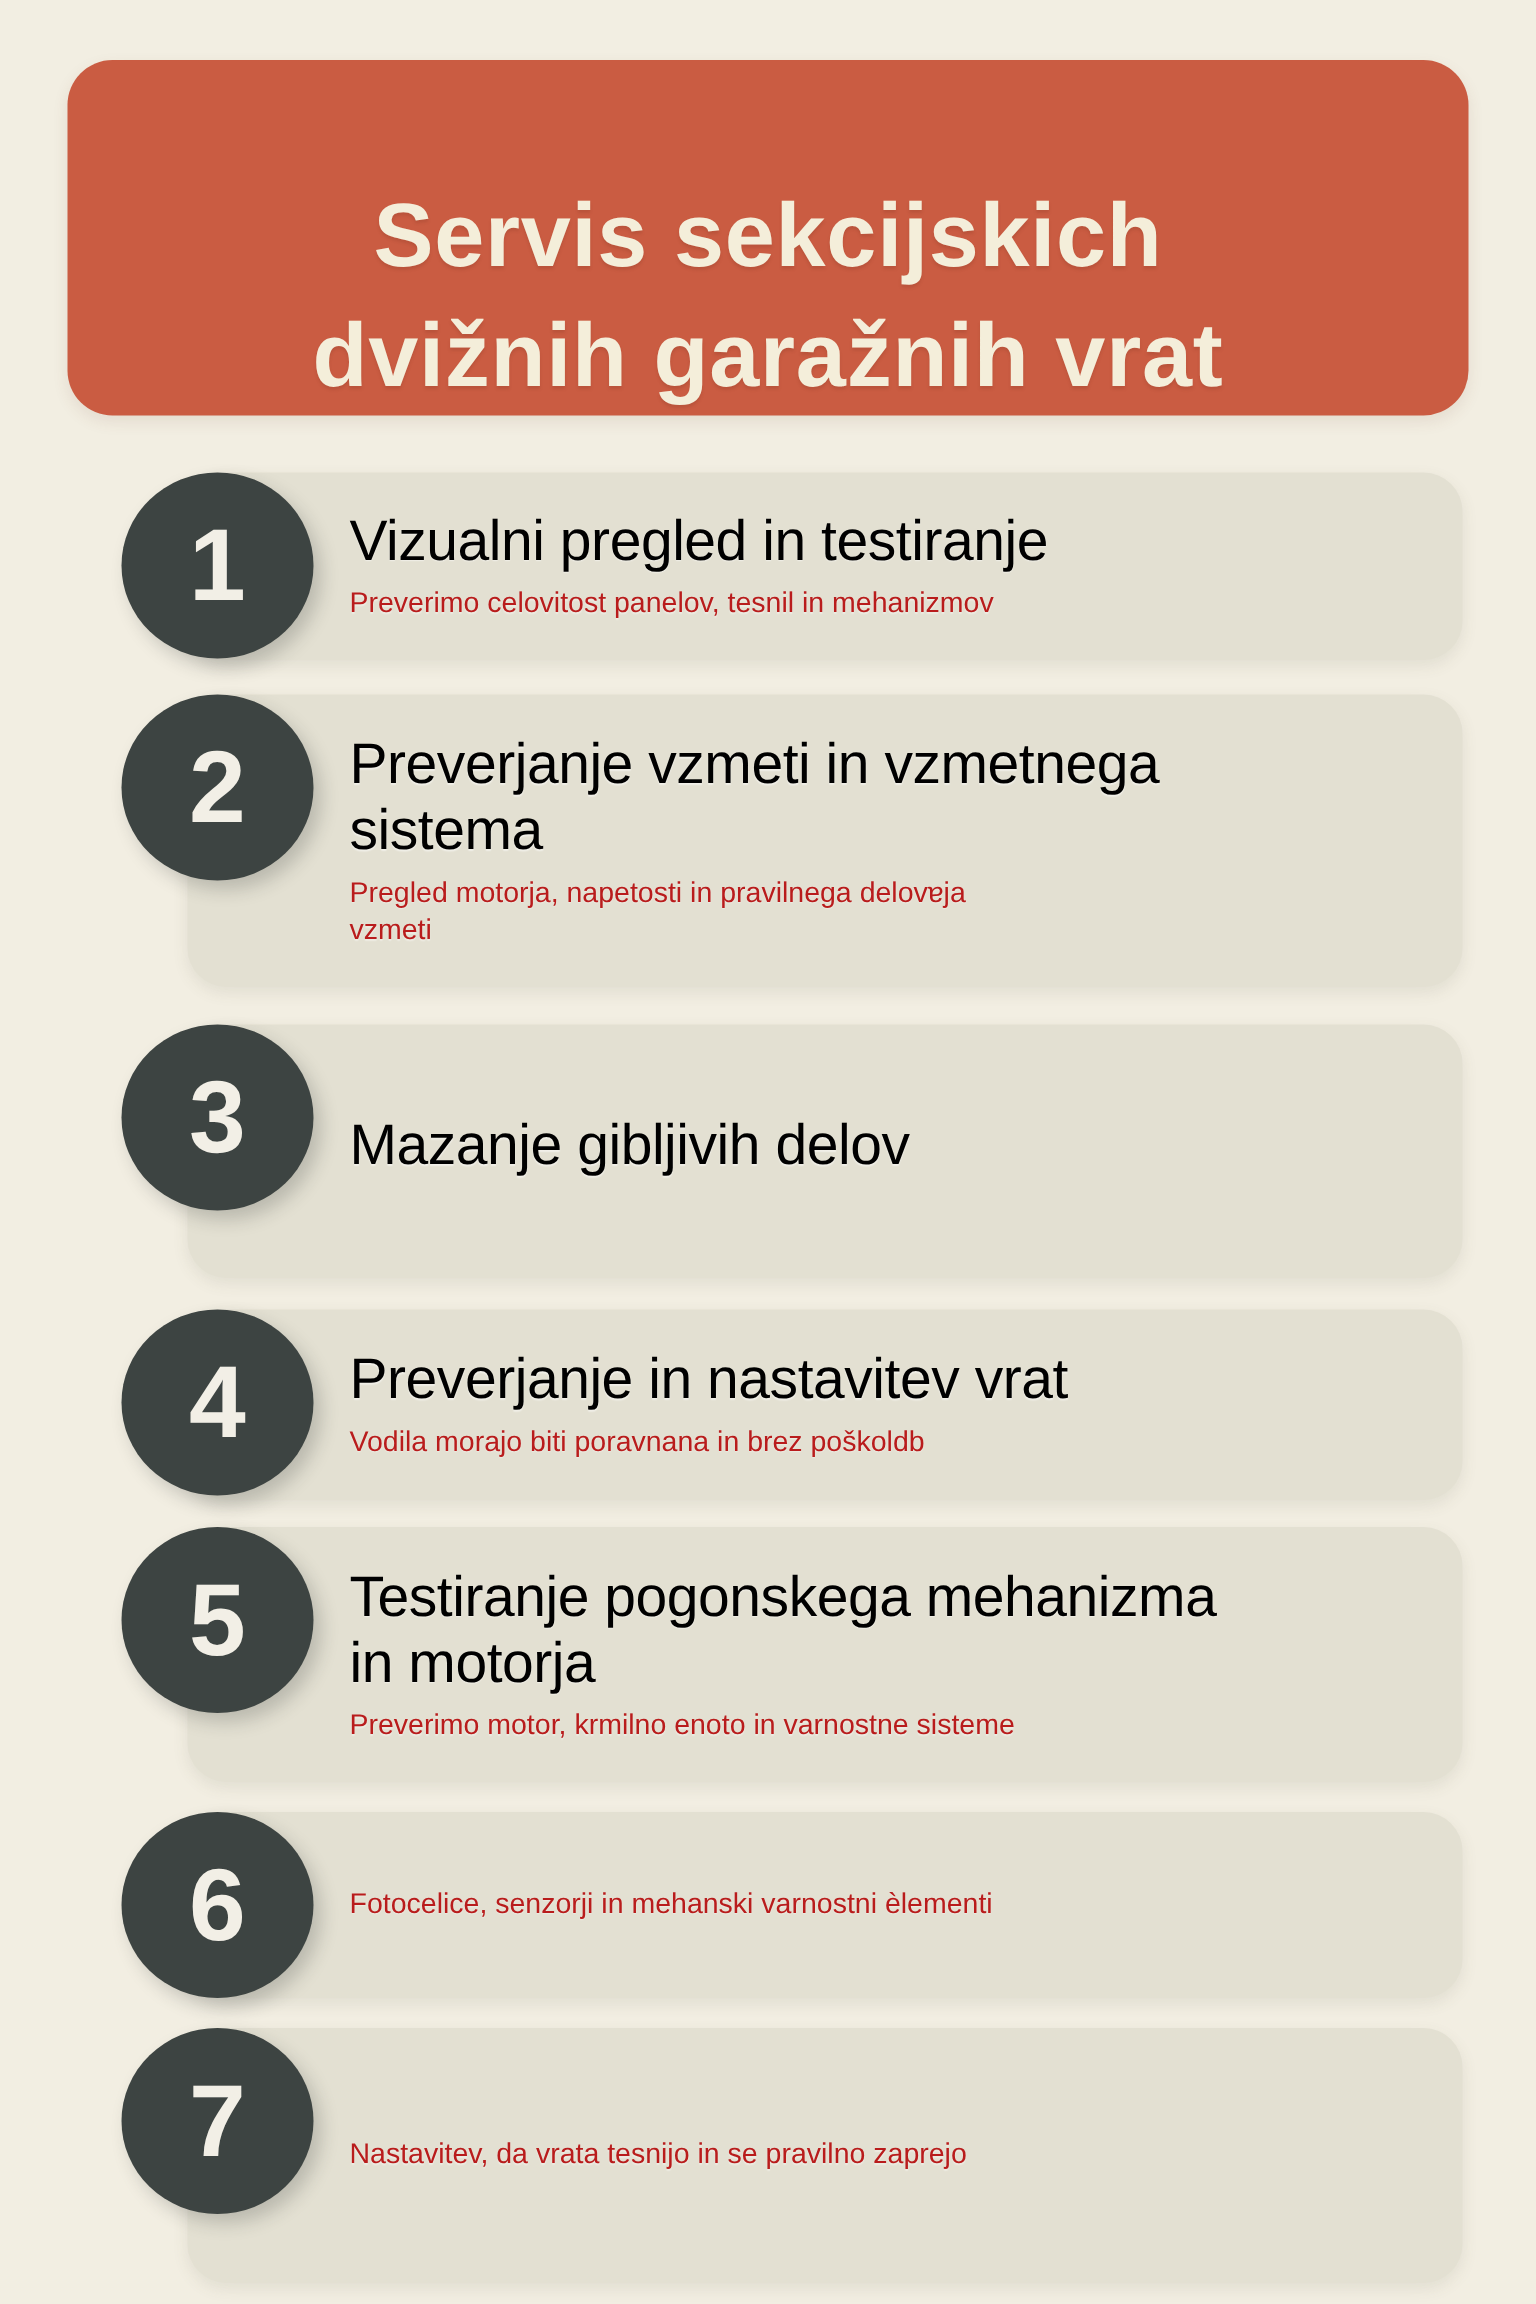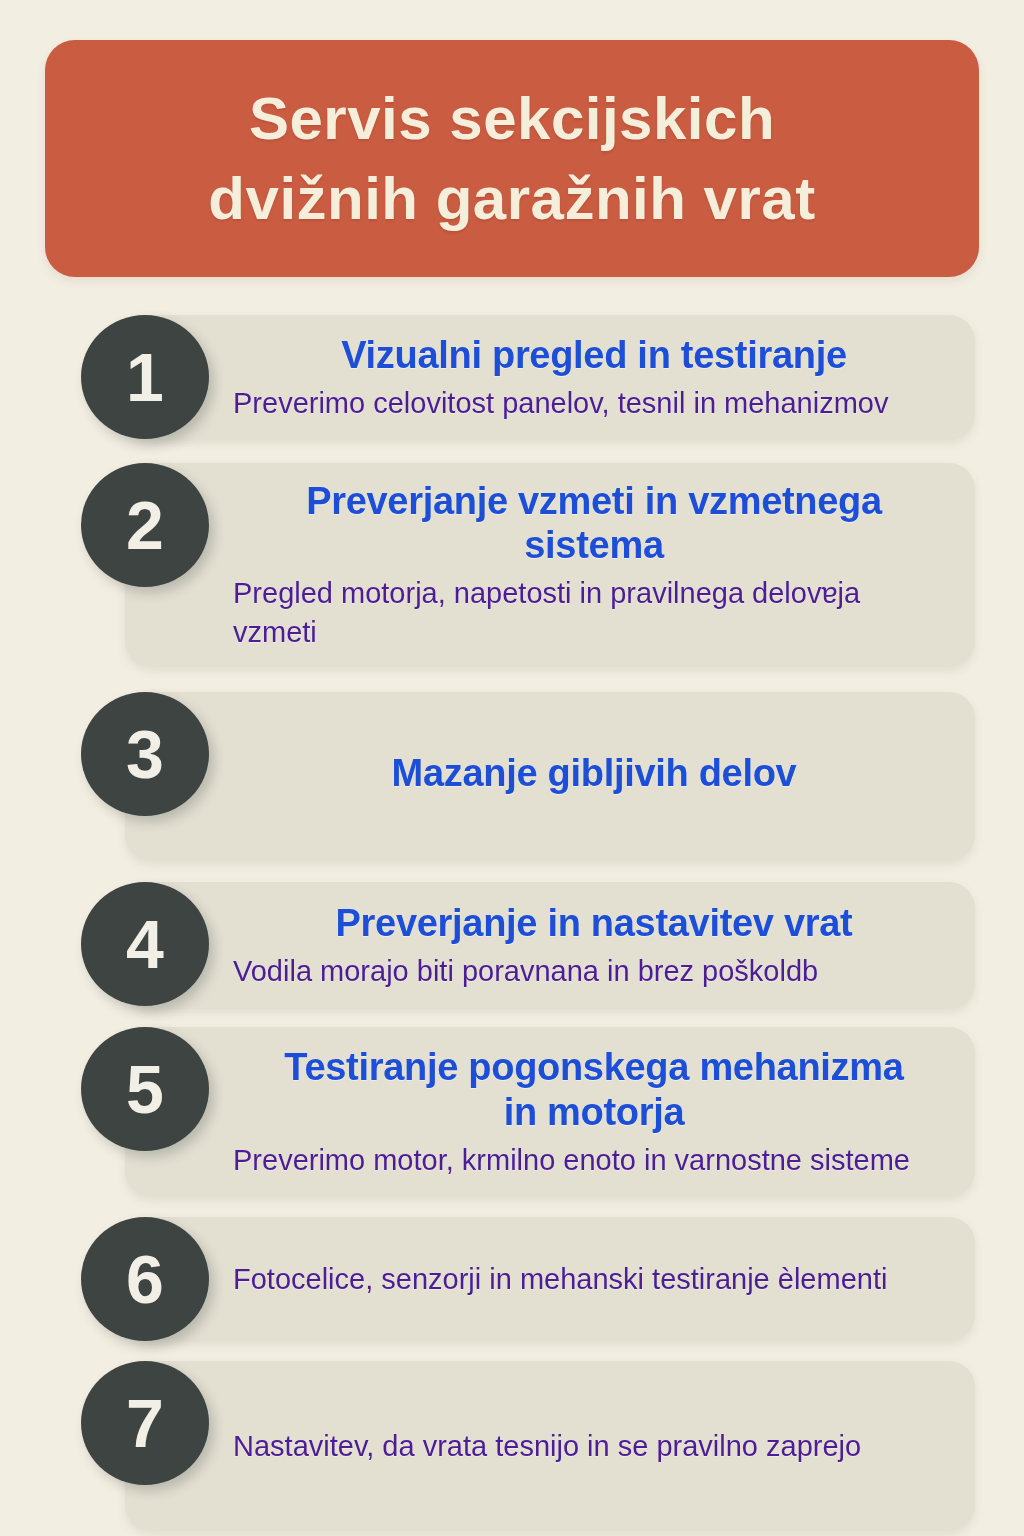--- a/index.html
+++ b/index.html
@@ -16,21 +16,21 @@
     position: relative;
     overflow: hidden;
   }
   
   .header {
     margin: 40px 45px 0 45px;
     height: 237px;
     background: #ca5c42;
     border-radius: 30px;
     display: flex;
-    align-items: center;
+    align-items: flex-end;
     justify-content: center;
     box-shadow: 0 4px 10px rgba(120, 70, 50, 0.10);
   }
   .header h1 {
     font-size: 60px;
     font-weight: bold;
     line-height: 1.33;
     color: #f4eeda;
     text-align: center;
     white-space: pre-line;
@@ -73,33 +73,32 @@
     justify-content: center;
     box-shadow: 5px 6px 12px rgba(40, 45, 44, 0.22);
   }
   .badge span {
     font-size: 68px;
     font-weight: bold;
     color: #f2efe6;
   }
   .card h2 {
     font-size: 38px;
-    font-weight: bold;
+    font-weight: normal;
     line-height: 1.16;
-    color: #1d4ed8;
+    color: #000000;
     letter-spacing: -0.3px;
     white-space: pre-line;
     margin-bottom: 7px;
     text-shadow: 0 1px 1px rgba(255,255,255,0.5);
-    text-align: center;
   }
   .card p {
-    font-size: 29px;
+    font-size: 19px;
     line-height: 1.33;
-    color: #4c1d95;
+    color: #b91c1c;
     white-space: pre-line;
     text-shadow: 0 1px 1px rgba(255,255,255,0.4);
   }
 </style>
 </head>
 <body>
 
 <div class="poster">
 
   <header class="header">
@@ -148,21 +147,21 @@
       </div>
       <h2>Testiranje pogonskega mehanizma
 in motorja</h2>
       <p>Preverimo motor, krmilno enoto in varnostne sisteme</p>
     </section>
 
     <section class="card">
       <div class="badge">
         <span>6</span>
       </div>
-      <p>Fotocelice, senzorji in mehanski testiranje èlementi</p>
+      <p>Fotocelice, senzorji in mehanski varnostni èlementi</p>
     </section>
 
     <section class="card">
       <div class="badge">
         <span>7</span>
       </div>
       <p>Nastavitev, da vrata tesnijo in se pravilno zaprejo</p>
     </section>
 
   </main>

